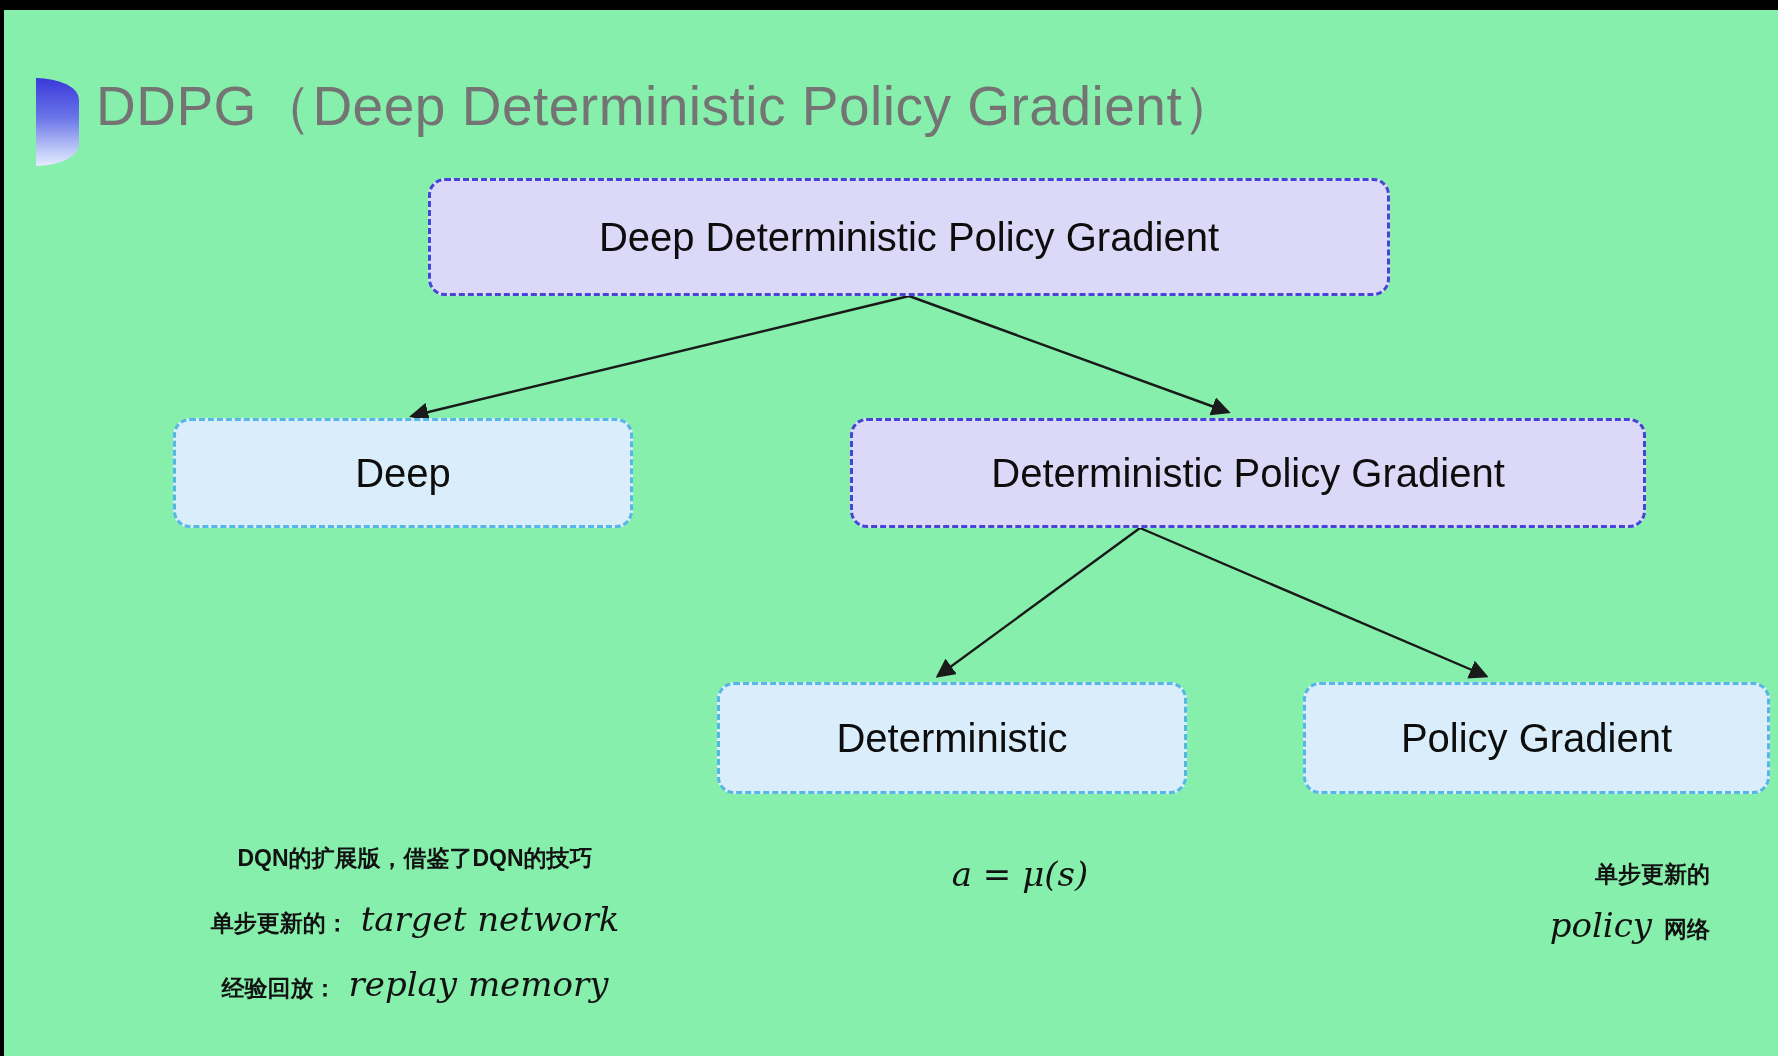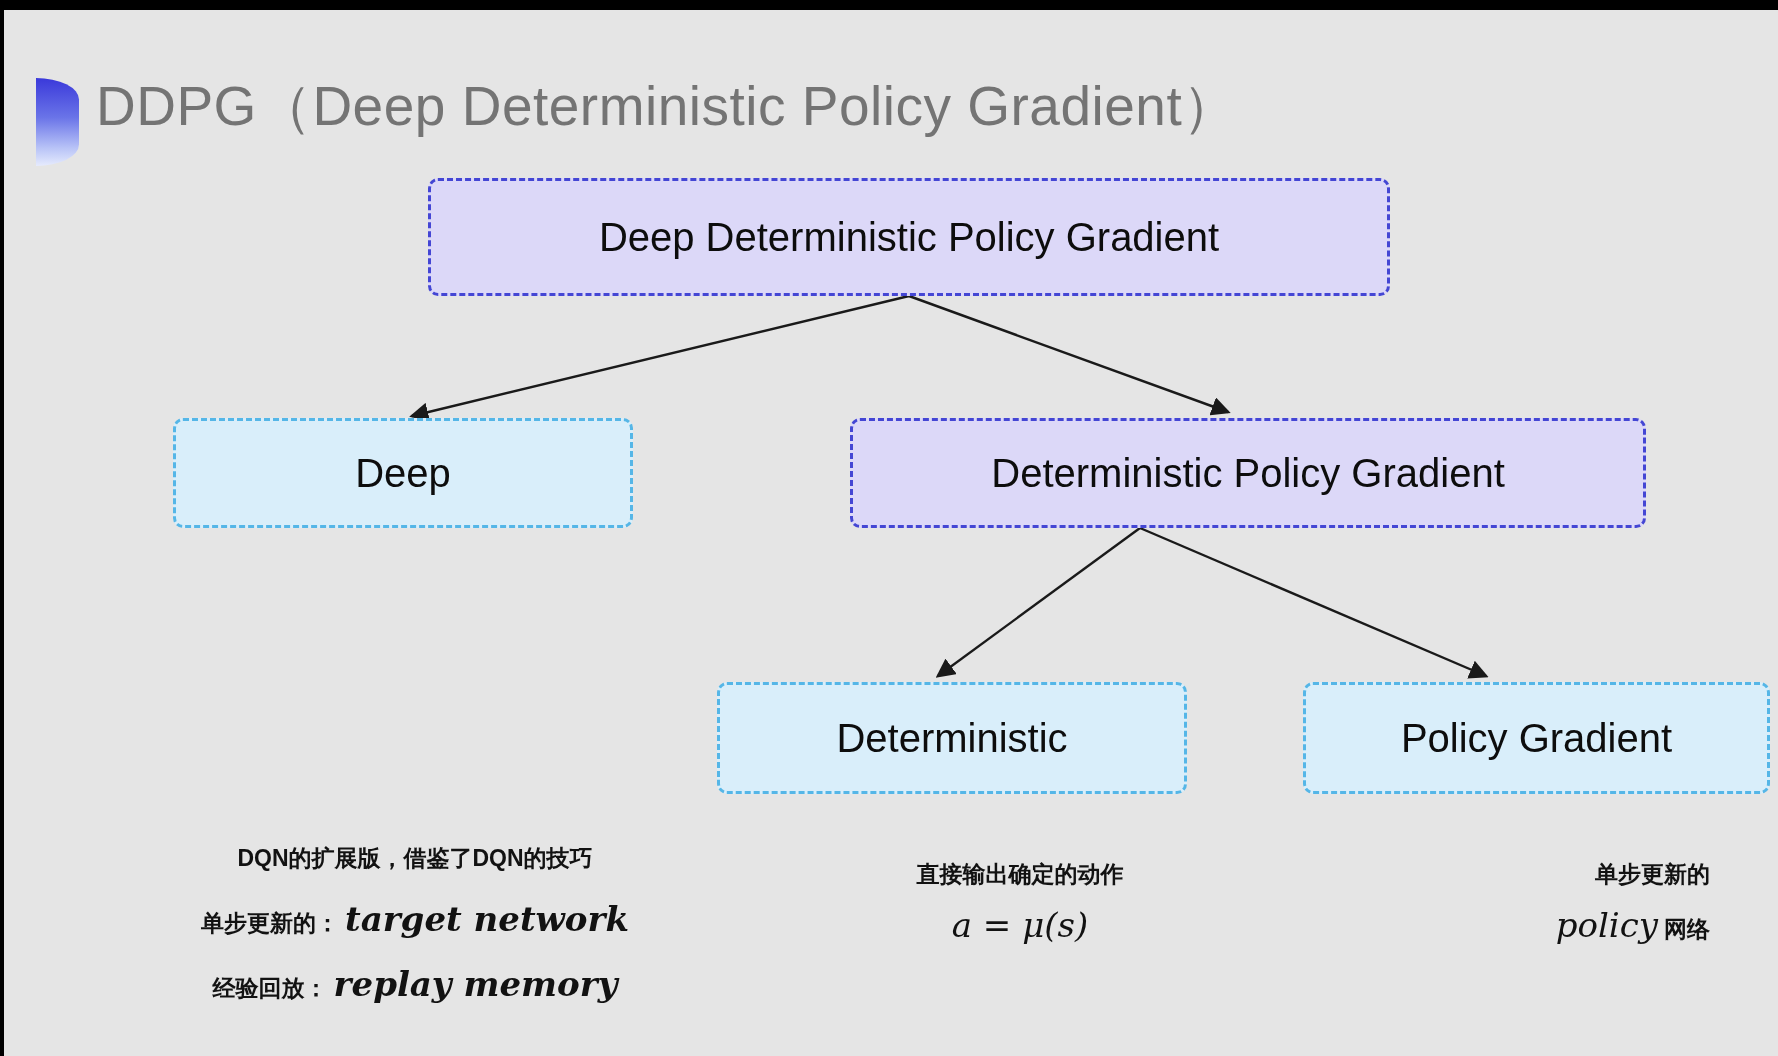--- a/index.html
+++ b/index.html
@@ -1,51 +1,51 @@
 <!DOCTYPE html>
 <html><head>
 <meta charset="utf-8">
 <style>
   html,body{margin:0;padding:0;background:#ffffff;}
   body{width:1778px;height:1056px;overflow:hidden;font-family:"Liberation Sans",sans-serif;}
-  #stage{position:relative;width:1778px;height:1056px;background:#e5e5e5;}
+  #stage{position:relative;width:1778px;height:1056px;background:#86efac;}
 
   
   .frame-top{position:absolute;left:0;top:0;width:1778px;height:10px;background:#000;}
   .frame-left{position:absolute;left:0;top:0;width:4px;height:1056px;background:#000;}
 
   
   .title-icon{position:absolute;left:36px;top:78px;width:43px;height:88px;
     border-radius:0 88px 88px 0 / 0 44px 44px 0;
     background:linear-gradient(180deg,#3a39da 0%,#6a74e8 45%,#b9c4f7 80%,#e6ebfd 100%);}
   .page-title{position:absolute;left:96px;top:74px;font-size:55px;line-height:64px;
     color:#747474;font-weight:500;letter-spacing:0.5px;white-space:nowrap;}
 
   
   .node{position:absolute;display:flex;align-items:center;justify-content:center;
-    border-radius:10px;font-size:40px;color:#0d0d0d;white-space:nowrap;}
+    border-radius:17px;font-size:40px;color:#0d0d0d;white-space:nowrap;}
   .node.purple{background:#dcd8f8;border:3px dashed #4446d4;}
   .node.cyan{background:#d9eefa;border:3px dashed #55b6e7;}
   #node-ddpg{left:428px;top:178px;width:956px;height:112px;}
   #node-deep{left:173px;top:418px;width:454px;height:104px;}
   #node-dpg{left:850px;top:418px;width:790px;height:104px;}
   #node-det{left:717px;top:682px;width:464px;height:106px;}
   #node-pg{left:1261px;top:682px;width:461px;height:106px;margin-left:42px;}
 
   
   #edges{position:absolute;left:0;top:0;width:1778px;height:1056px;pointer-events:none;}
   #edges line{stroke:#1a1a1a;stroke-width:2.4px;}
   #edges .ah{fill:#1a1a1a;}
 
   
   .note{position:absolute;text-align:center;color:#121212;}
   .note .line{line-height:48px;}
   .cjk{font-size:23px;font-weight:600;}
   .math{font-family:"DejaVu Serif",serif;font-style:italic;font-size:34px;font-weight:500;}
-  .gap-l{margin-left:6px;font-weight:bold;}
+  .gap-l{margin-left:12px;}
   #note-deep{left:110px;top:834px;width:610px;}
   #note-deep .line+.line{margin-top:10px;}
   #note-det{left:810px;top:850px;width:420px;}
   #note-pg{left:1370px;top:850px;width:340px;text-align:right;}
 </style>
 </head>
 <body>
 
 <div id="stage">
 
@@ -94,23 +94,20 @@
     <div class="line">
       <span class="cjk">单步更新的：</span><span class="math gap-l">target network</span>
     </div>
     <div class="line">
       <span class="cjk">经验回放：</span><span class="math gap-l">replay memory</span>
     </div>
   </div>
 
   <div id="note-det" class="note">
     <div class="line">
-      <span class="cjk">直接输出确定的动作</span>
-    </div>
-    <div class="line">
       <span class="math">a = μ(s)</span>
     </div>
   </div>
 
   <div id="note-pg" class="note">
     <div class="line">
       <span class="cjk">单步更新的</span>
     </div>
     <div class="line">
       <span class="math">policy</span><span class="cjk gap-l">网络</span>

